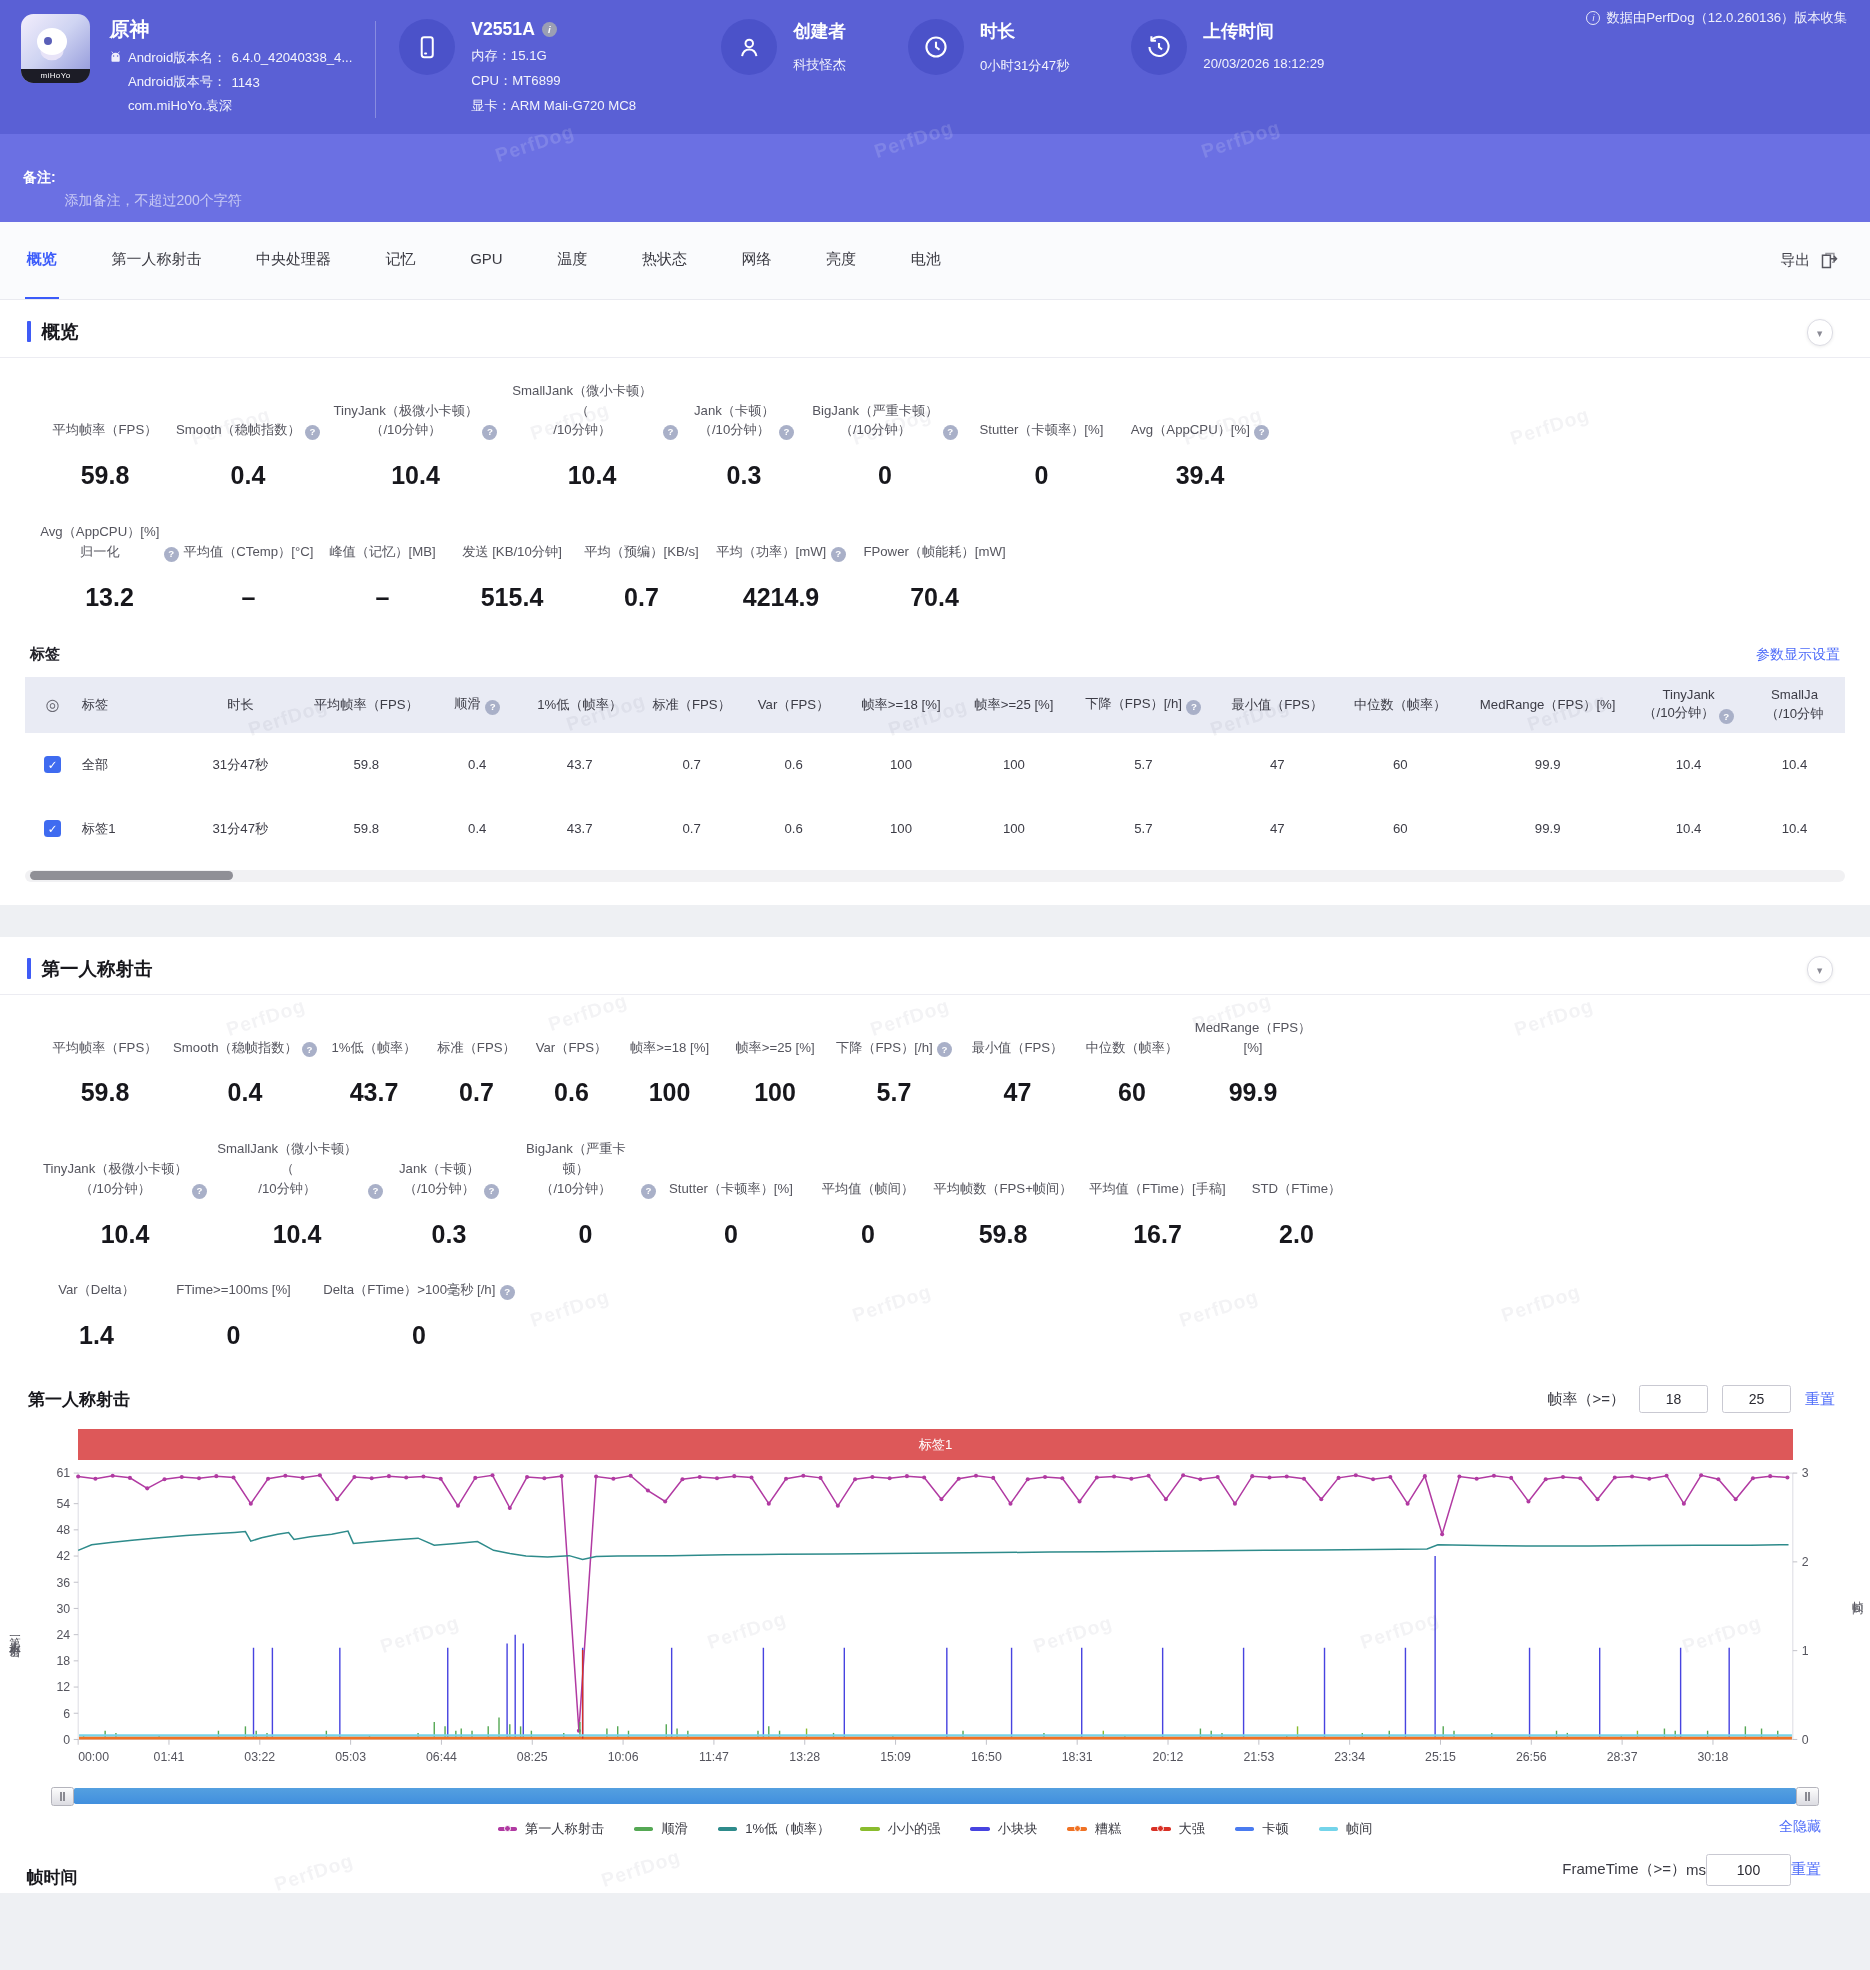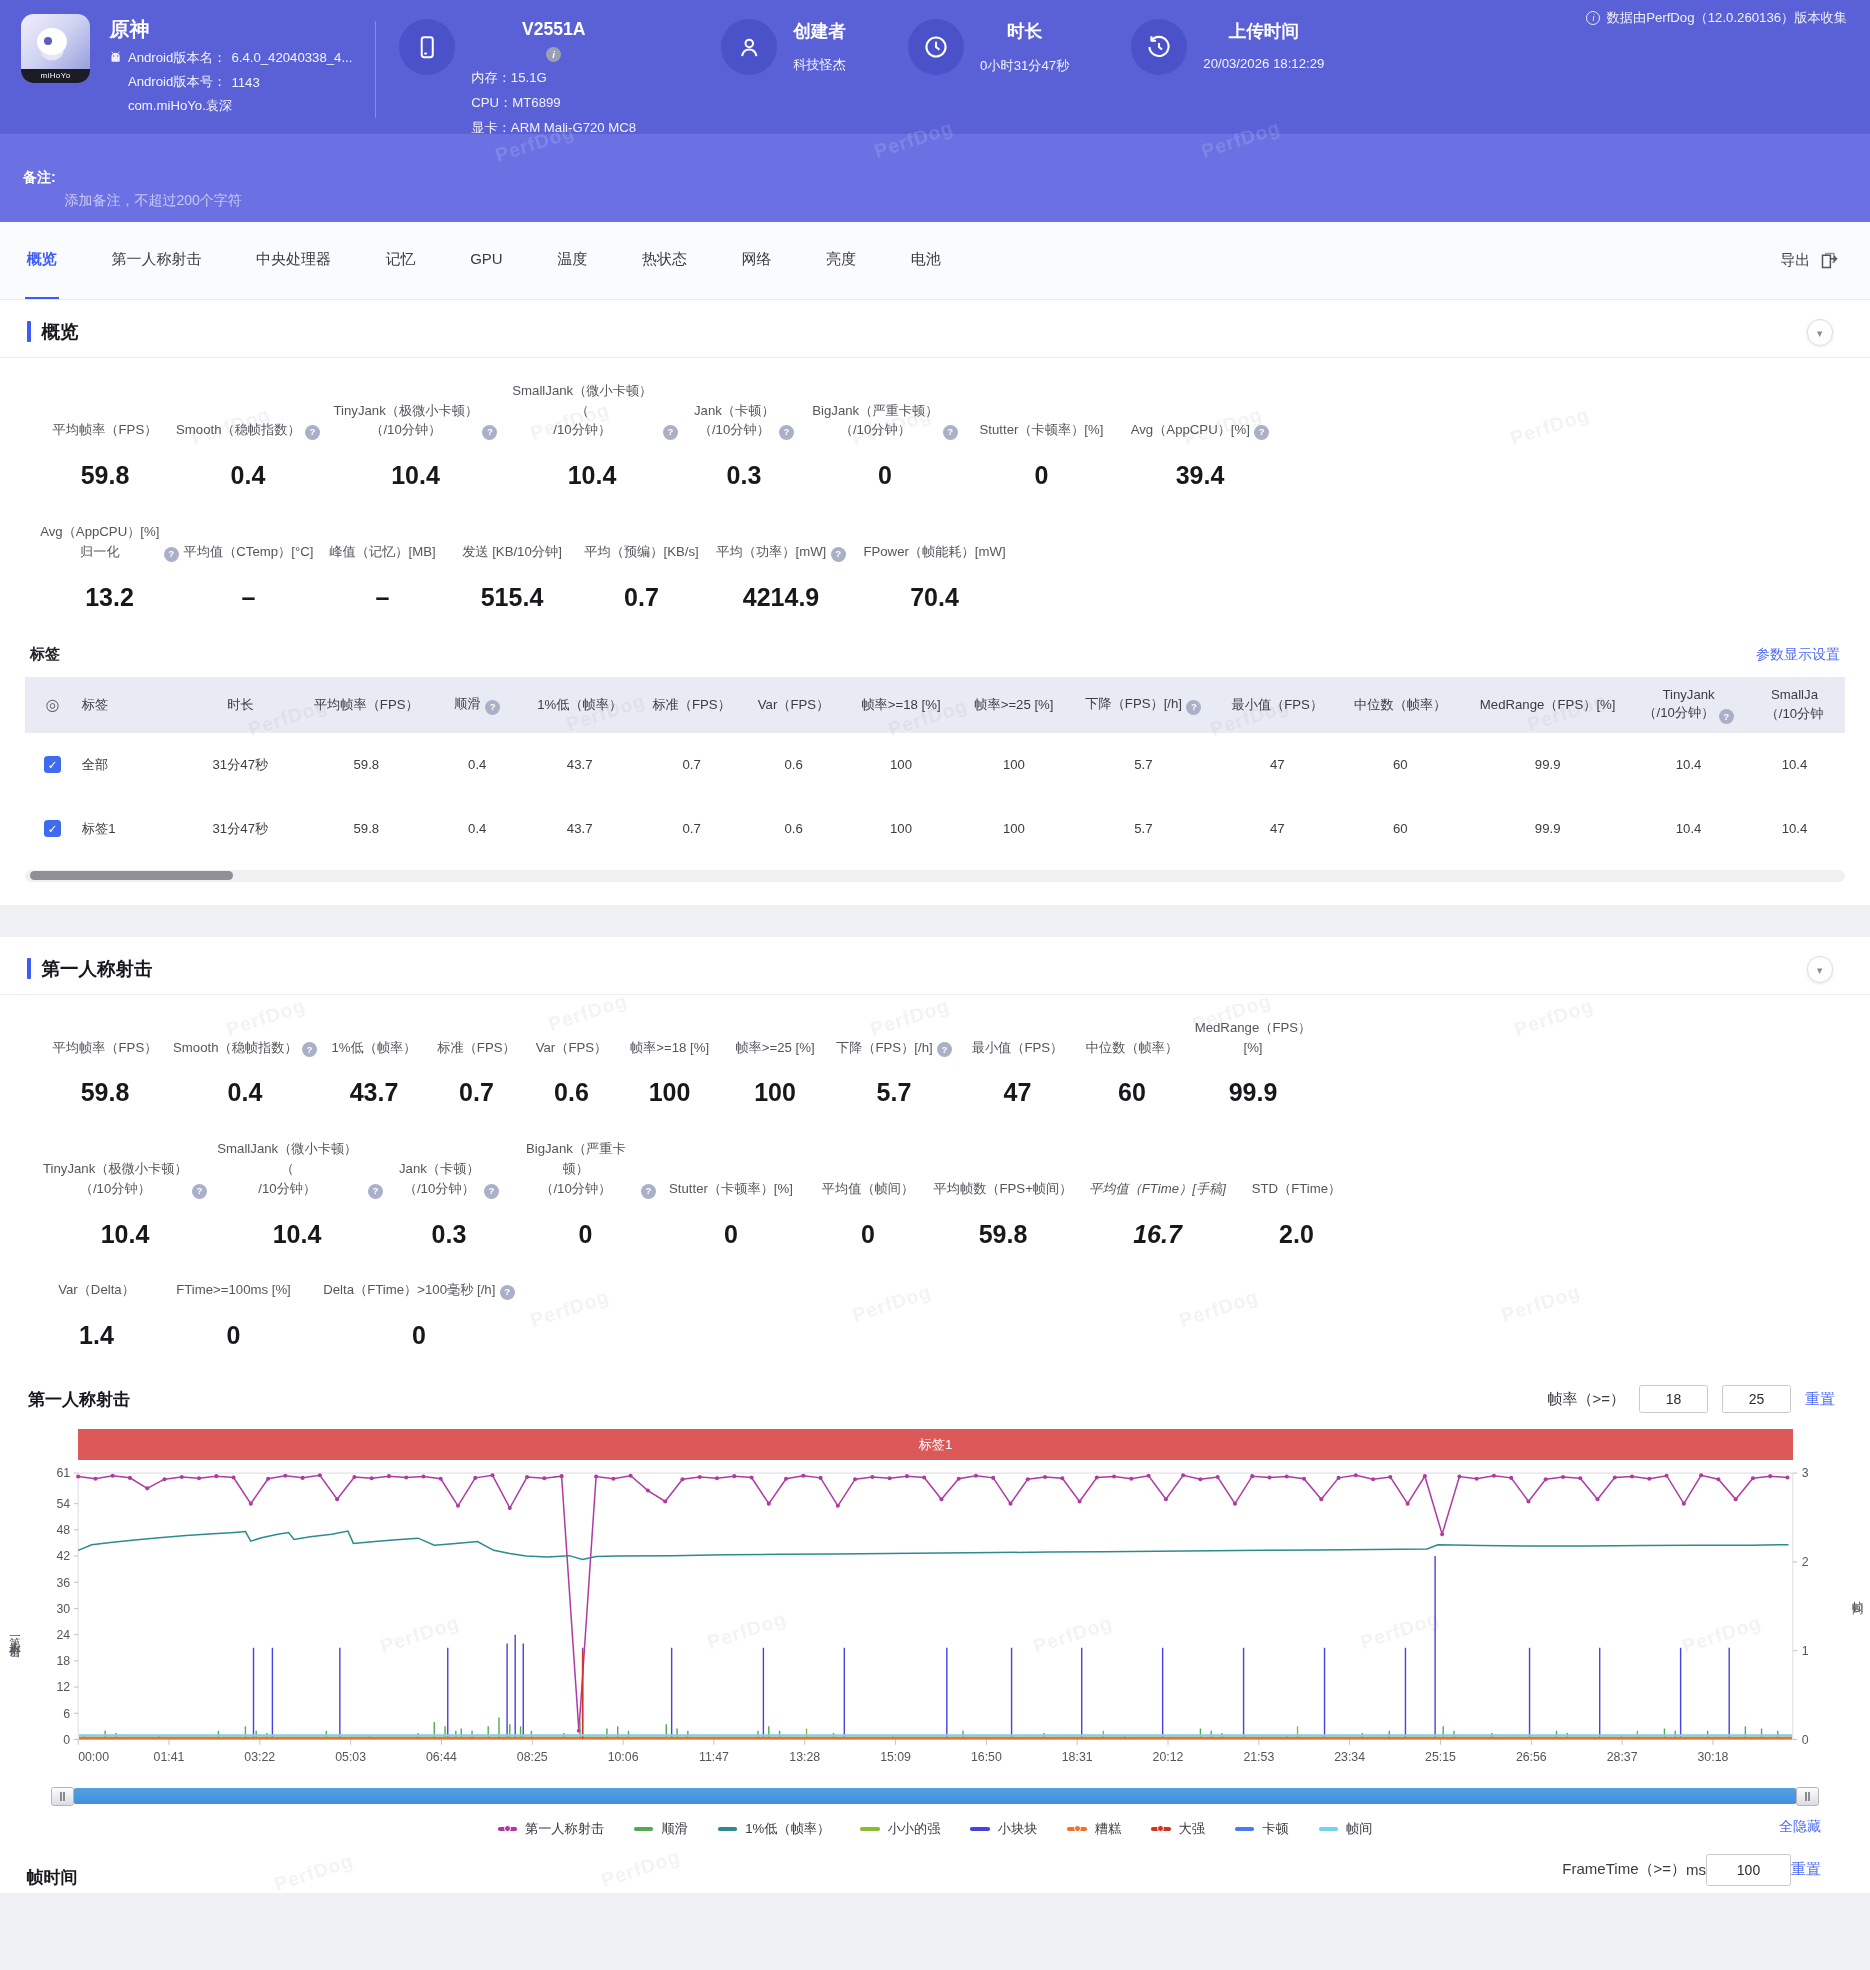--- a/index.html
+++ b/index.html
@@ -15,21 +15,21 @@
   .app-icon .face { position:absolute; left:16px; top:14px; width:30px; height:26.5px; border-radius:50%; background:#fff; box-shadow:0 8.8px 0 -3.5px #e8e4f8;}
   .app-icon .eye { position:absolute; left:23px; top:23px; width:8px; height:8px; border-radius:50%; background:#5a5fb8;}
   .app-icon .band { position:absolute; bottom:0; left:0; right:0; height:14px; background:#1c1c26; color:#fff; font-size:8px; text-align:center; line-height:14px; letter-spacing:0.4px;}
   .app-info { margin-left:19.4px; }
   .app-title { font-size:20px; font-weight:bold; margin-top:1.8px; }
   .app-line { font-size:13.2px; color:rgba(255,255,255,.93); margin-top:6.2px; display:flex; align-items:center; gap:5.3px;}
   .hdr-vdiv { width:0.9px; background:rgba(255,255,255,.28); margin:7px 23px 16px 23px; }
   .hblock { display:flex; margin-top:5.3px; }
   .hcircle { width:56px; height:56px; border-radius:50%; background:#4b52c9; display:flex; align-items:center; justify-content:center; flex:0 0 auto;}
   .hinfo { margin-left:16px; }
-  .hname { font-size:17.6px; font-weight:bold; display:flex; align-items:center; gap:7px;flex-direction:column;}
+  .hname { font-size:17.6px; font-weight:bold; display:flex; align-items:center; gap:7px;}
   .hline { font-size:13.2px; color:rgba(255,255,255,.92); margin-top:7px;}
   .i-badge { width:15px; height:15px; border-radius:50%; background:#9b9fb3; color:#fff; font-size:9.7px; font-style:italic; font-weight:bold; display:inline-flex; align-items:center; justify-content:center;}
   .hdr-note { position:absolute; top:8.8px; right:23px; font-size:13.2px; color:rgba(255,255,255,.9); display:flex; gap:6.2px; align-items:center;}
   .hdr-note .oinfo { width:14px;height:14px;border-radius:50%;border:1.2px solid rgba(255,255,255,.85); font-size:8.8px; font-style:italic; display:inline-flex;align-items:center;justify-content:center;}
   
   .remark { background:#6b70e3; color:#fff; height:88px; display:flex; align-items:center; padding:0 23px; font-size:14px; position:relative;}
   .remark .ph { color:rgba(255,255,255,.62); margin-left:8.8px;margin-top:45px;}
   
   .tabbar { background:#fafbfd; border-bottom:0.9px solid #e9eaf0; height:78px; display:flex; align-items:center; padding:0 25px; position:relative;}
   .tab { font-size:15px; color:#3a3a42; margin-right:51px; cursor:pointer; padding:28px 1.8px; }
@@ -436,21 +436,21 @@
         <div class="m-value">0</div>
       </div>
       <div class="metric" style="width: 124px;">
         <div class="m-label"><span class="txt">平均值（帧间）</span></div>
         <div class="m-value">0</div>
       </div>
       <div class="metric" style="width: 146px;">
         <div class="m-label"><span class="txt">平均帧数（FPS+帧间）</span></div>
         <div class="m-value">59.8</div>
       </div>
-      <div class="metric" style="width: 163px; font-style: italic;">
+      <div class="metric" style="width: 163px;">
         <div class="m-label"><span class="txt">平均值（FTime）[手稿]</span></div>
         <div class="m-value">16.7</div>
       </div>
       <div class="metric" style="width: 115px;">
         <div class="m-label"><span class="txt">STD（FTime）</span></div>
         <div class="m-value">2.0</div>
       </div>
     </div>
   <div class="mrow" id="fps-row3">
       <div class="metric" style="width: 115px;">

